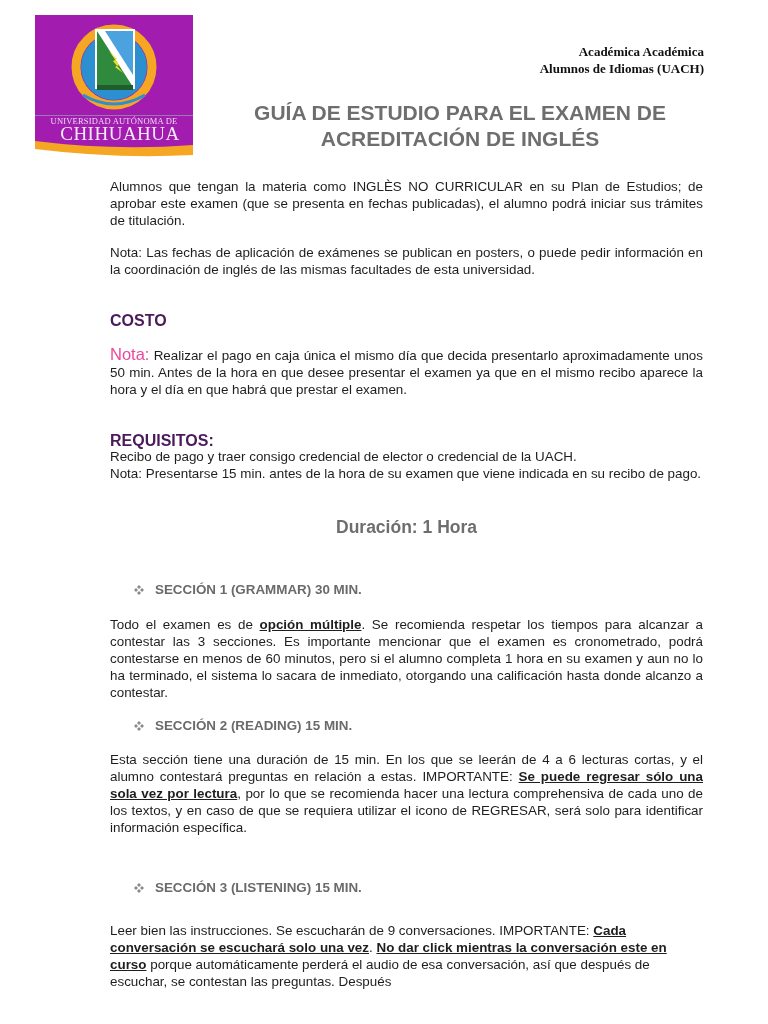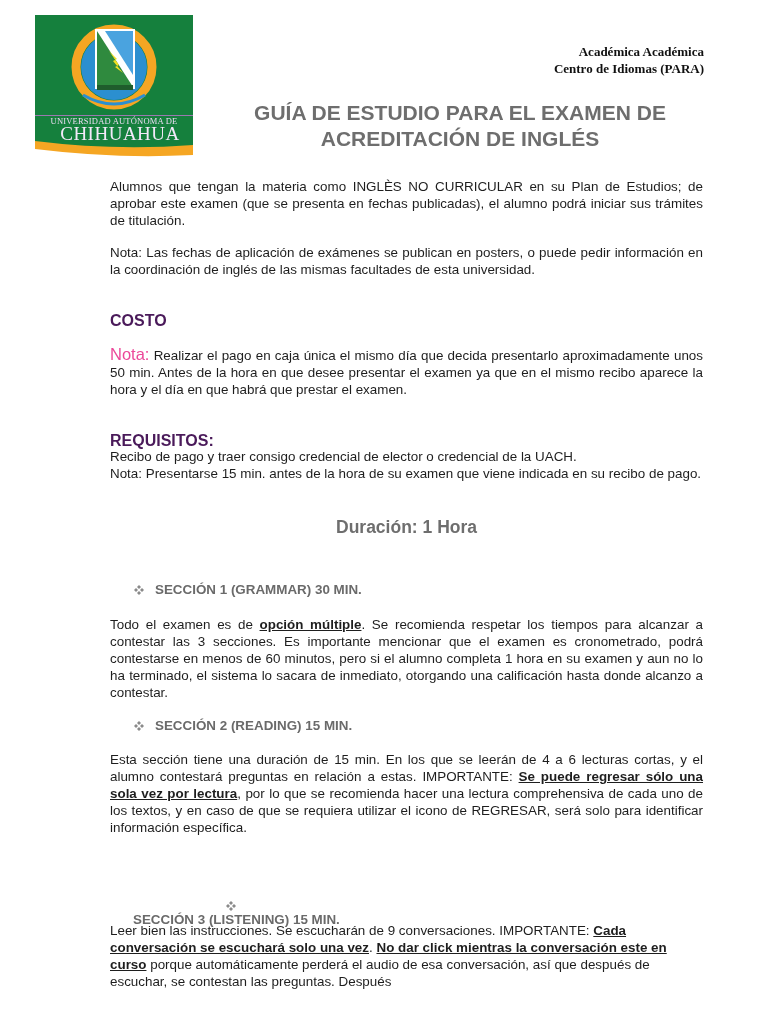--- a/index.html
+++ b/index.html
@@ -2,21 +2,21 @@
 <html><head>
   <meta charset="utf-8">
   <style>
     html, body { margin: 0; padding: 0; }
     body {
       width: 768px; height: 1024px; background: #ffffff; position: relative; overflow: hidden;
       font-family: "Liberation Sans", sans-serif; color: #1a1a1a;
     }
     .logo {
       position: absolute; left: 35px; top: 15px; width: 158px; height: 143px;
-      background: #15803d; overflow: hidden;
+      background: #a21caf; overflow: hidden;
     }
     .logo .emblem { position: absolute; left: 0; top: 0; width: 158px; height: 100px; }
     .logo .uni-line {
       position: absolute; left: 0; width: 158px; top: 100px; text-align: center;
       font-family: "Liberation Serif", serif; color: #e9dcf2; font-size: 8.5px; letter-spacing: 0.2px;
       border-top: 1px solid #9b79b0; margin: 0 auto;
     }
     .logo .uni-name {
       position: absolute; left: 0; width: 170px; top: 108px; text-align: center;
       font-family: "Liberation Serif", serif; color: #f3e9fa; font-size: 19px; letter-spacing: 0.5px;
@@ -66,21 +66,21 @@
   <div class="uni-line">UNIVERSIDAD AUTÓNOMA DE</div>
   <div class="uni-name">CHIHUAHUA</div>
   <svg class="swoosh" viewBox="0 0 158 25" preserveAspectRatio="none">
     <path d="M0 8 Q80 18 158 12 L158 25 L0 25 Z" fill="#f5a623"></path>
     <path d="M0 16 Q80 26 158 22 L158 25 L0 25 Z" fill="#ffffff"></path>
   </svg>
 </div>
 
 <div class="header-right">
   <div>Académica Académica</div>
-  <div>Centro de Idiomas (PARA)</div>
+  <div>Alumnos de Idiomas (UACH)</div>
 </div>
 
 <div class="main-title">
   <div>GUÍA DE ESTUDIO PARA EL EXAMEN DE</div>
   <div>ACREDITACIÓN DE INGLÉS</div>
 </div>
 
 <div class="p" style="top:178px;">Alumnos que tengan la materia como INGLÈS NO CURRICULAR en su Plan de Estudios; de aprobar este examen (que se presenta en fechas publicadas), el alumno podrá iniciar sus trámites de titulación.</div>
 <div class="p" style="top:244px;">Nota: Las fechas de aplicación de exámenes se publican en posters, o puede pedir información en la coordinación de inglés de las mismas facultades de esta universidad.</div>
 
@@ -110,21 +110,21 @@
 <div class="section" style="top:718px;">
   <svg class="bullet" viewBox="0 0 12 12">
     <path d="M6 1 L8 3 L6 5 L4 3 Z M6 7 L8 9 L6 11 L4 9 Z M1 6 L3 4 L5 6 L3 8 Z M7 6 L9 4 L11 6 L9 8 Z" fill="#8a8a8a"></path>
   </svg>
   <span>SECCIÓN 2 (READING) 15 MIN.</span>
 </div>
 <div class="p" style="top:751px;">
   <span>Esta sección tiene una duración de 15 min. En los que se leerán de 4 a 6 lecturas cortas, y el alumno contestará preguntas en relación a estas. IMPORTANTE: </span><span class="u">Se puede regresar sólo una sola vez por lectura</span><span>, por lo que se recomienda hacer una lectura comprehensiva de cada uno de los textos, y en caso de que se requiera utilizar el icono de REGRESAR, será solo para identificar información específica.</span>
 </div>
 
-<div class="section" style="top:900px;flex-direction:column;">
+<div class="section" style="top:880px;">
   <svg class="bullet" viewBox="0 0 12 12">
     <path d="M6 1 L8 3 L6 5 L4 3 Z M6 7 L8 9 L6 11 L4 9 Z M1 6 L3 4 L5 6 L3 8 Z M7 6 L9 4 L11 6 L9 8 Z" fill="#8a8a8a"></path>
   </svg>
   <span>SECCIÓN 3 (LISTENING) 15 MIN.</span>
 </div>
 <div class="p left" style="top:922px; width:560px;">
   <span>Leer bien las instrucciones. Se escucharán de 9 conversaciones. IMPORTANTE: </span><span class="u">Cada conversación se escuchará solo una vez</span><span>. </span><span class="u">No dar click mientras la conversación este en curso</span><span> porque automáticamente perderá el audio de esa conversación, así que después de escuchar, se contestan las preguntas. Después</span>
 </div>
 
 </body></html>

